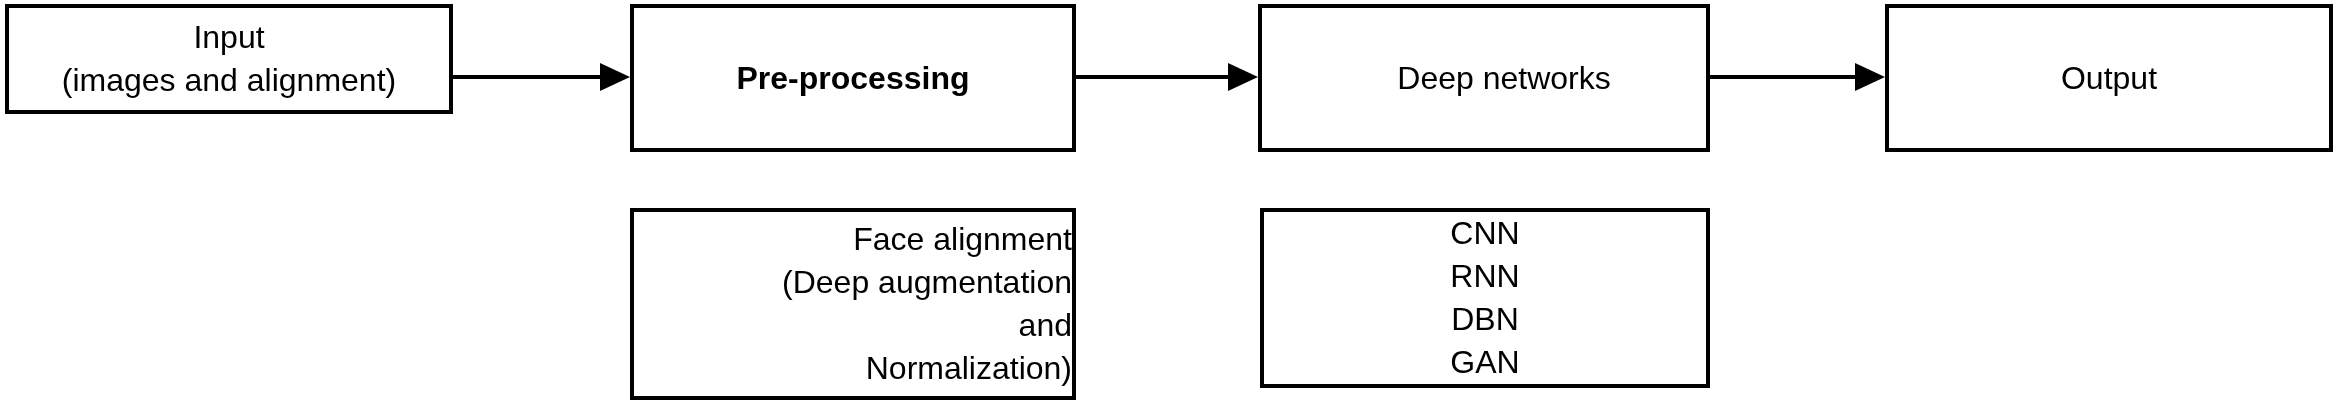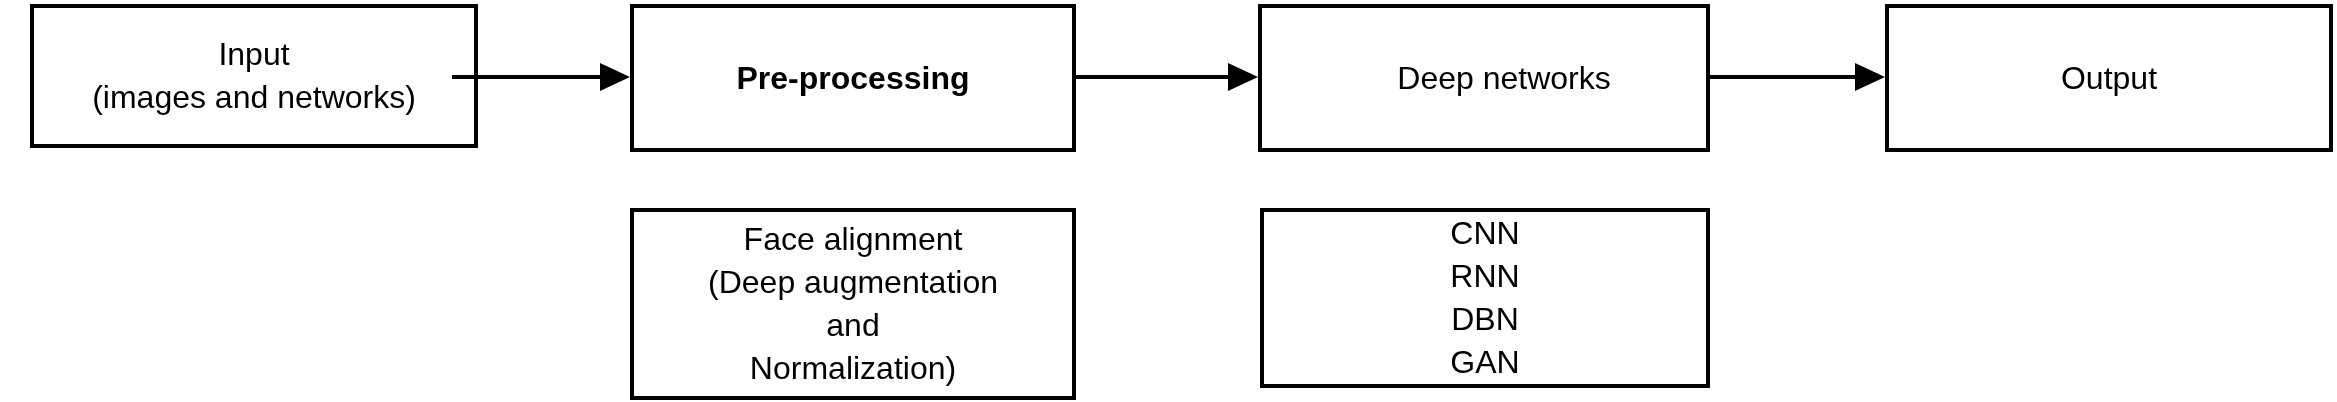--- a/index.html
+++ b/index.html
@@ -26,26 +26,26 @@
     align-items: center;
     justify-content: center;
     text-align: center;
     font-size: 32px;
     line-height: 43px;
     color: #000000;
   }
   .node span { display: block; white-space: nowrap; }
 
   
-  .node-input        { left: 5px;    top: 4px;   width: 448px; height: 144px; margin-left: 25px; }
+  .node-input        { left: 5px;    top: 4px;   width: 448px; height: 110px; }
   .node-pre          { left: 630px;  top: 4px;   width: 446px; height: 148px; font-weight: bold; }
   .node-deep         { left: 1258px; top: 4px;   width: 452px; height: 148px; padding-left: 40px; }
   .node-output       { left: 1885px; top: 4px;   width: 448px; height: 148px; }
   
-  .node-pre-detail   { left: 630px;  top: 208px; width: 446px; height: 192px; }
+  .node-pre-detail   { left: 630px;  top: 208px; width: 446px; height: 192px; align-items: flex-end; }
   .node-deep-detail  { left: 1260px; top: 208px; width: 450px; height: 180px; }
 
   
   .arrow {
     position: absolute;
     top: 77px;
     height: 0;
   }
   .arrow .shaft {
     position: absolute;
@@ -69,21 +69,21 @@
   .arrow-2 { left: 1076px; width: 182px; }
   .arrow-3 { left: 1710px; width: 175px; }
 </style>
 </head>
 <body>
 
 <div class="canvas">
 
   <div class="node node-input">
     <span>Input</span>
-    <span>(images and networks)</span>
+    <span>(images and alignment)</span>
   </div>
 
   <div class="arrow arrow-1">
     <div class="shaft"></div>
     <div class="head"></div>
   </div>
 
   <div class="node node-pre">
     <span>Pre-processing</span>
   </div>

